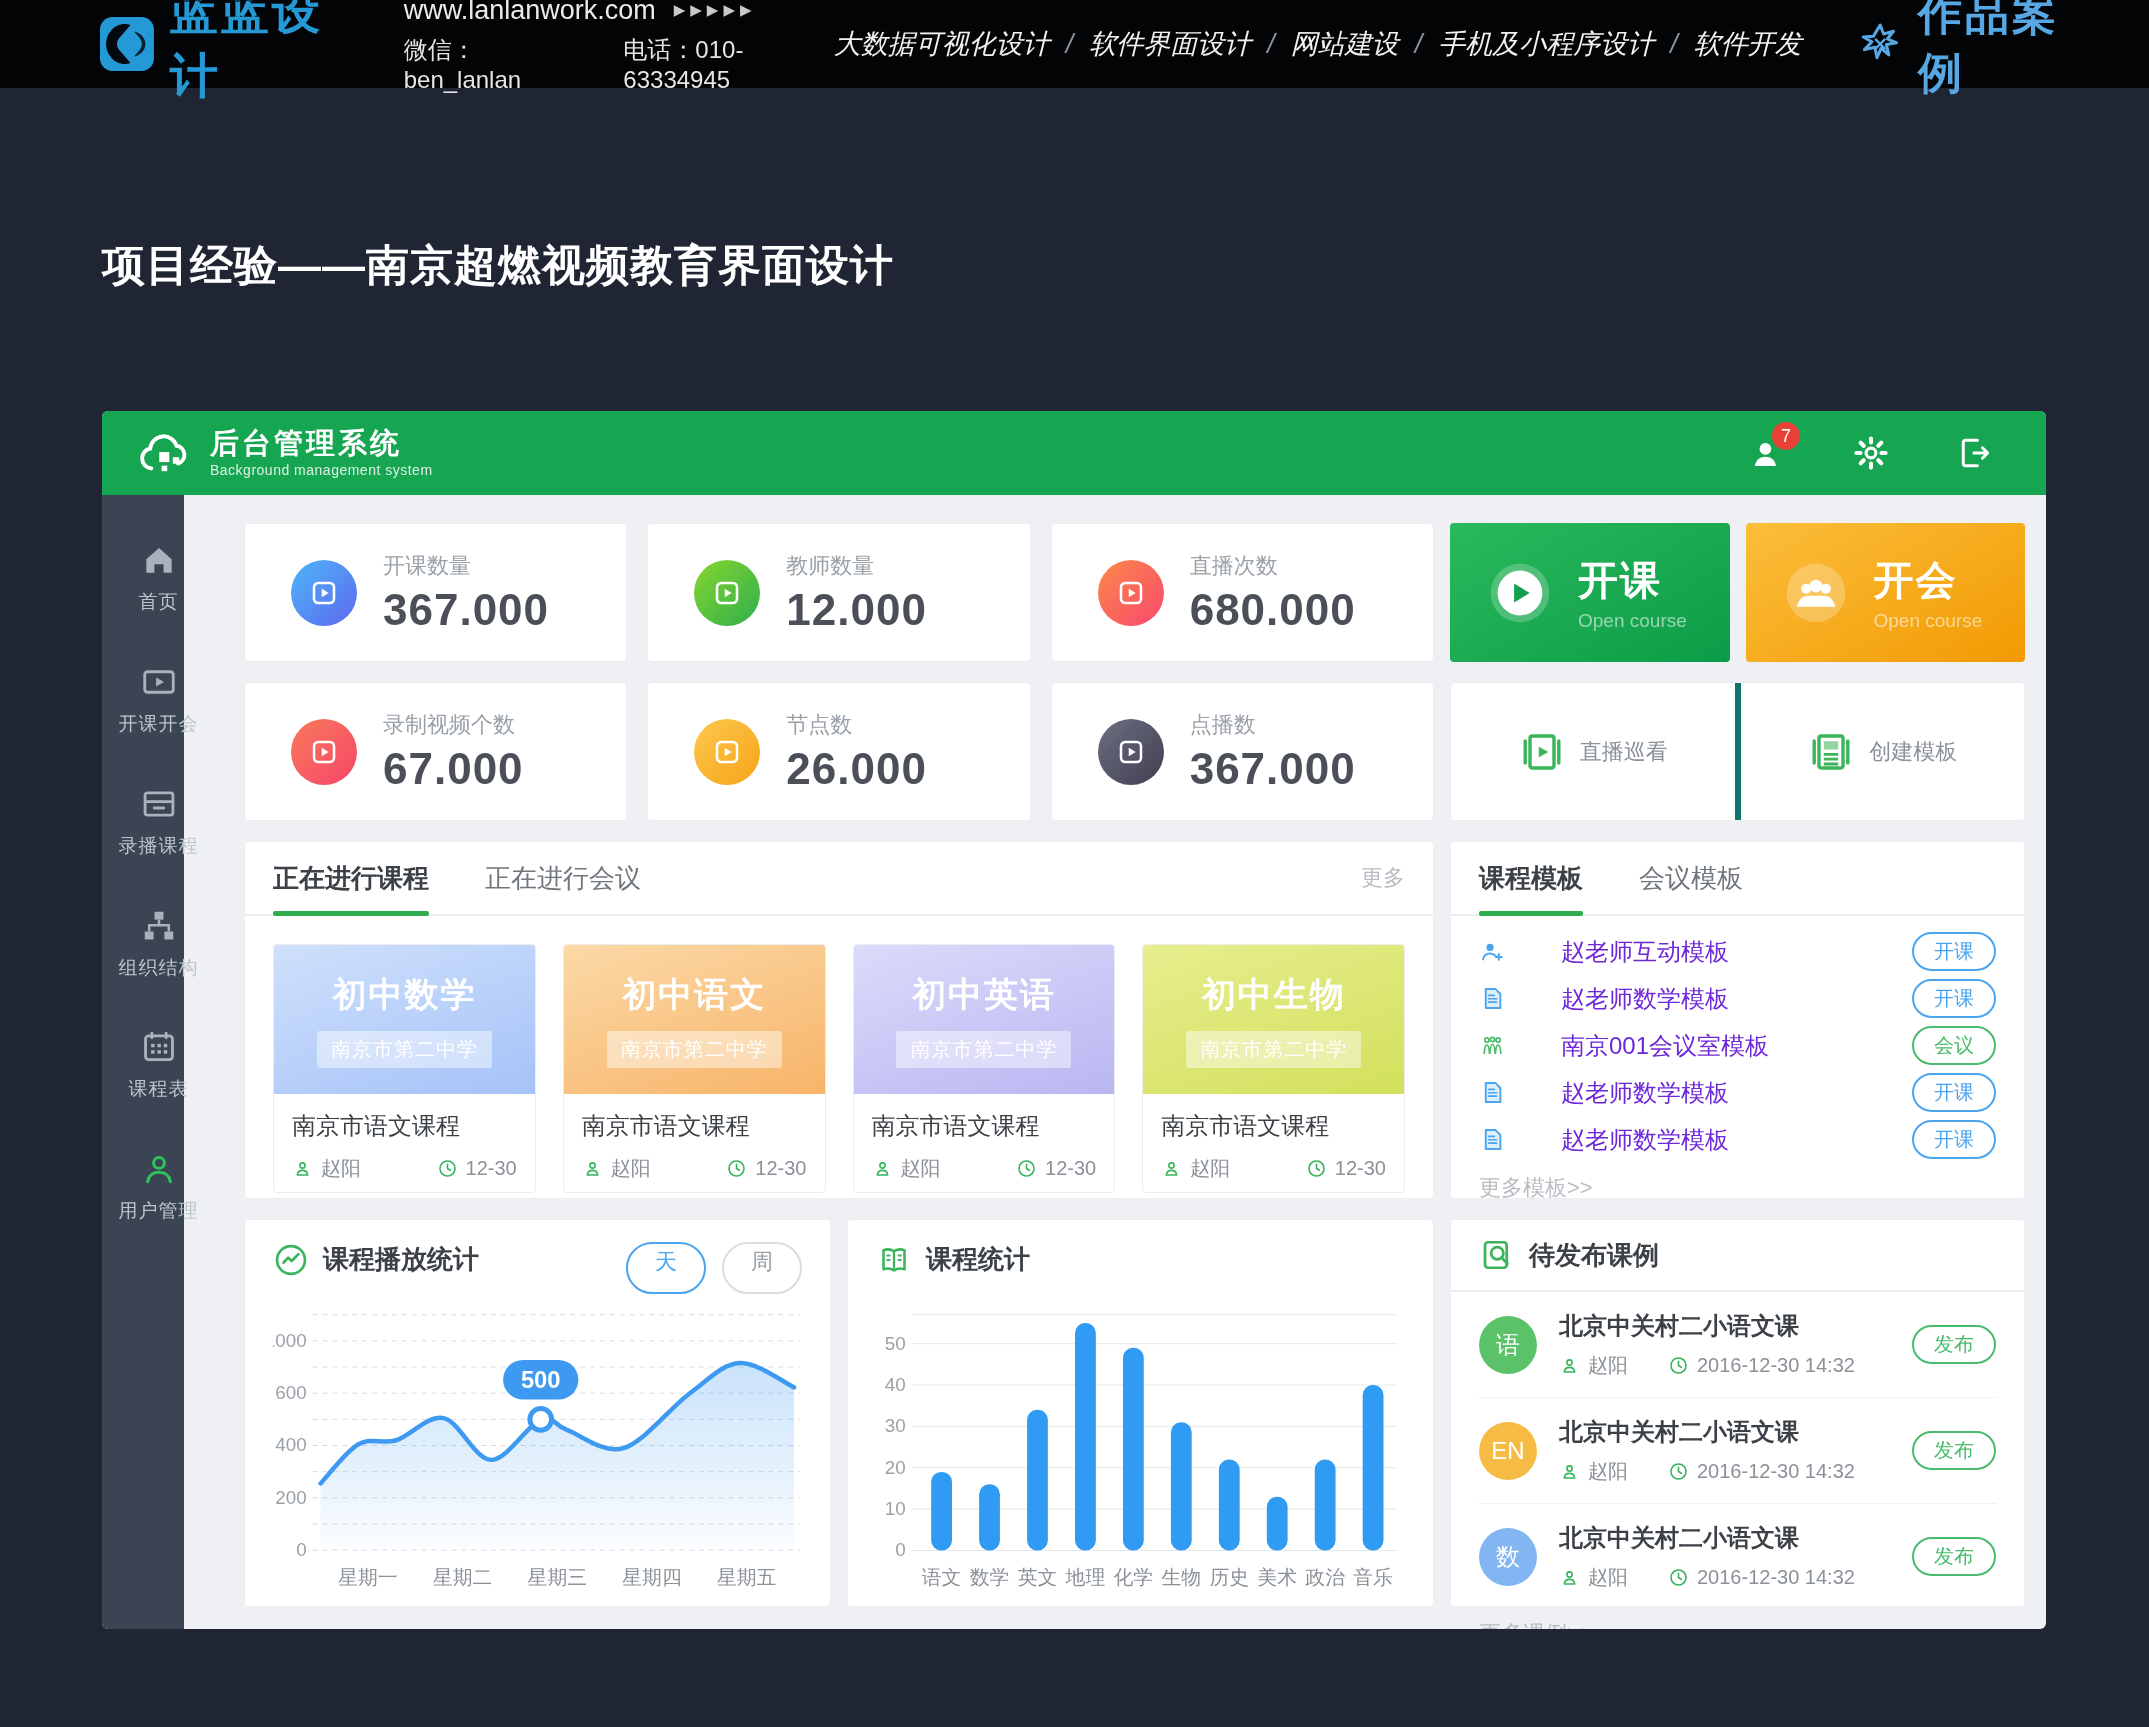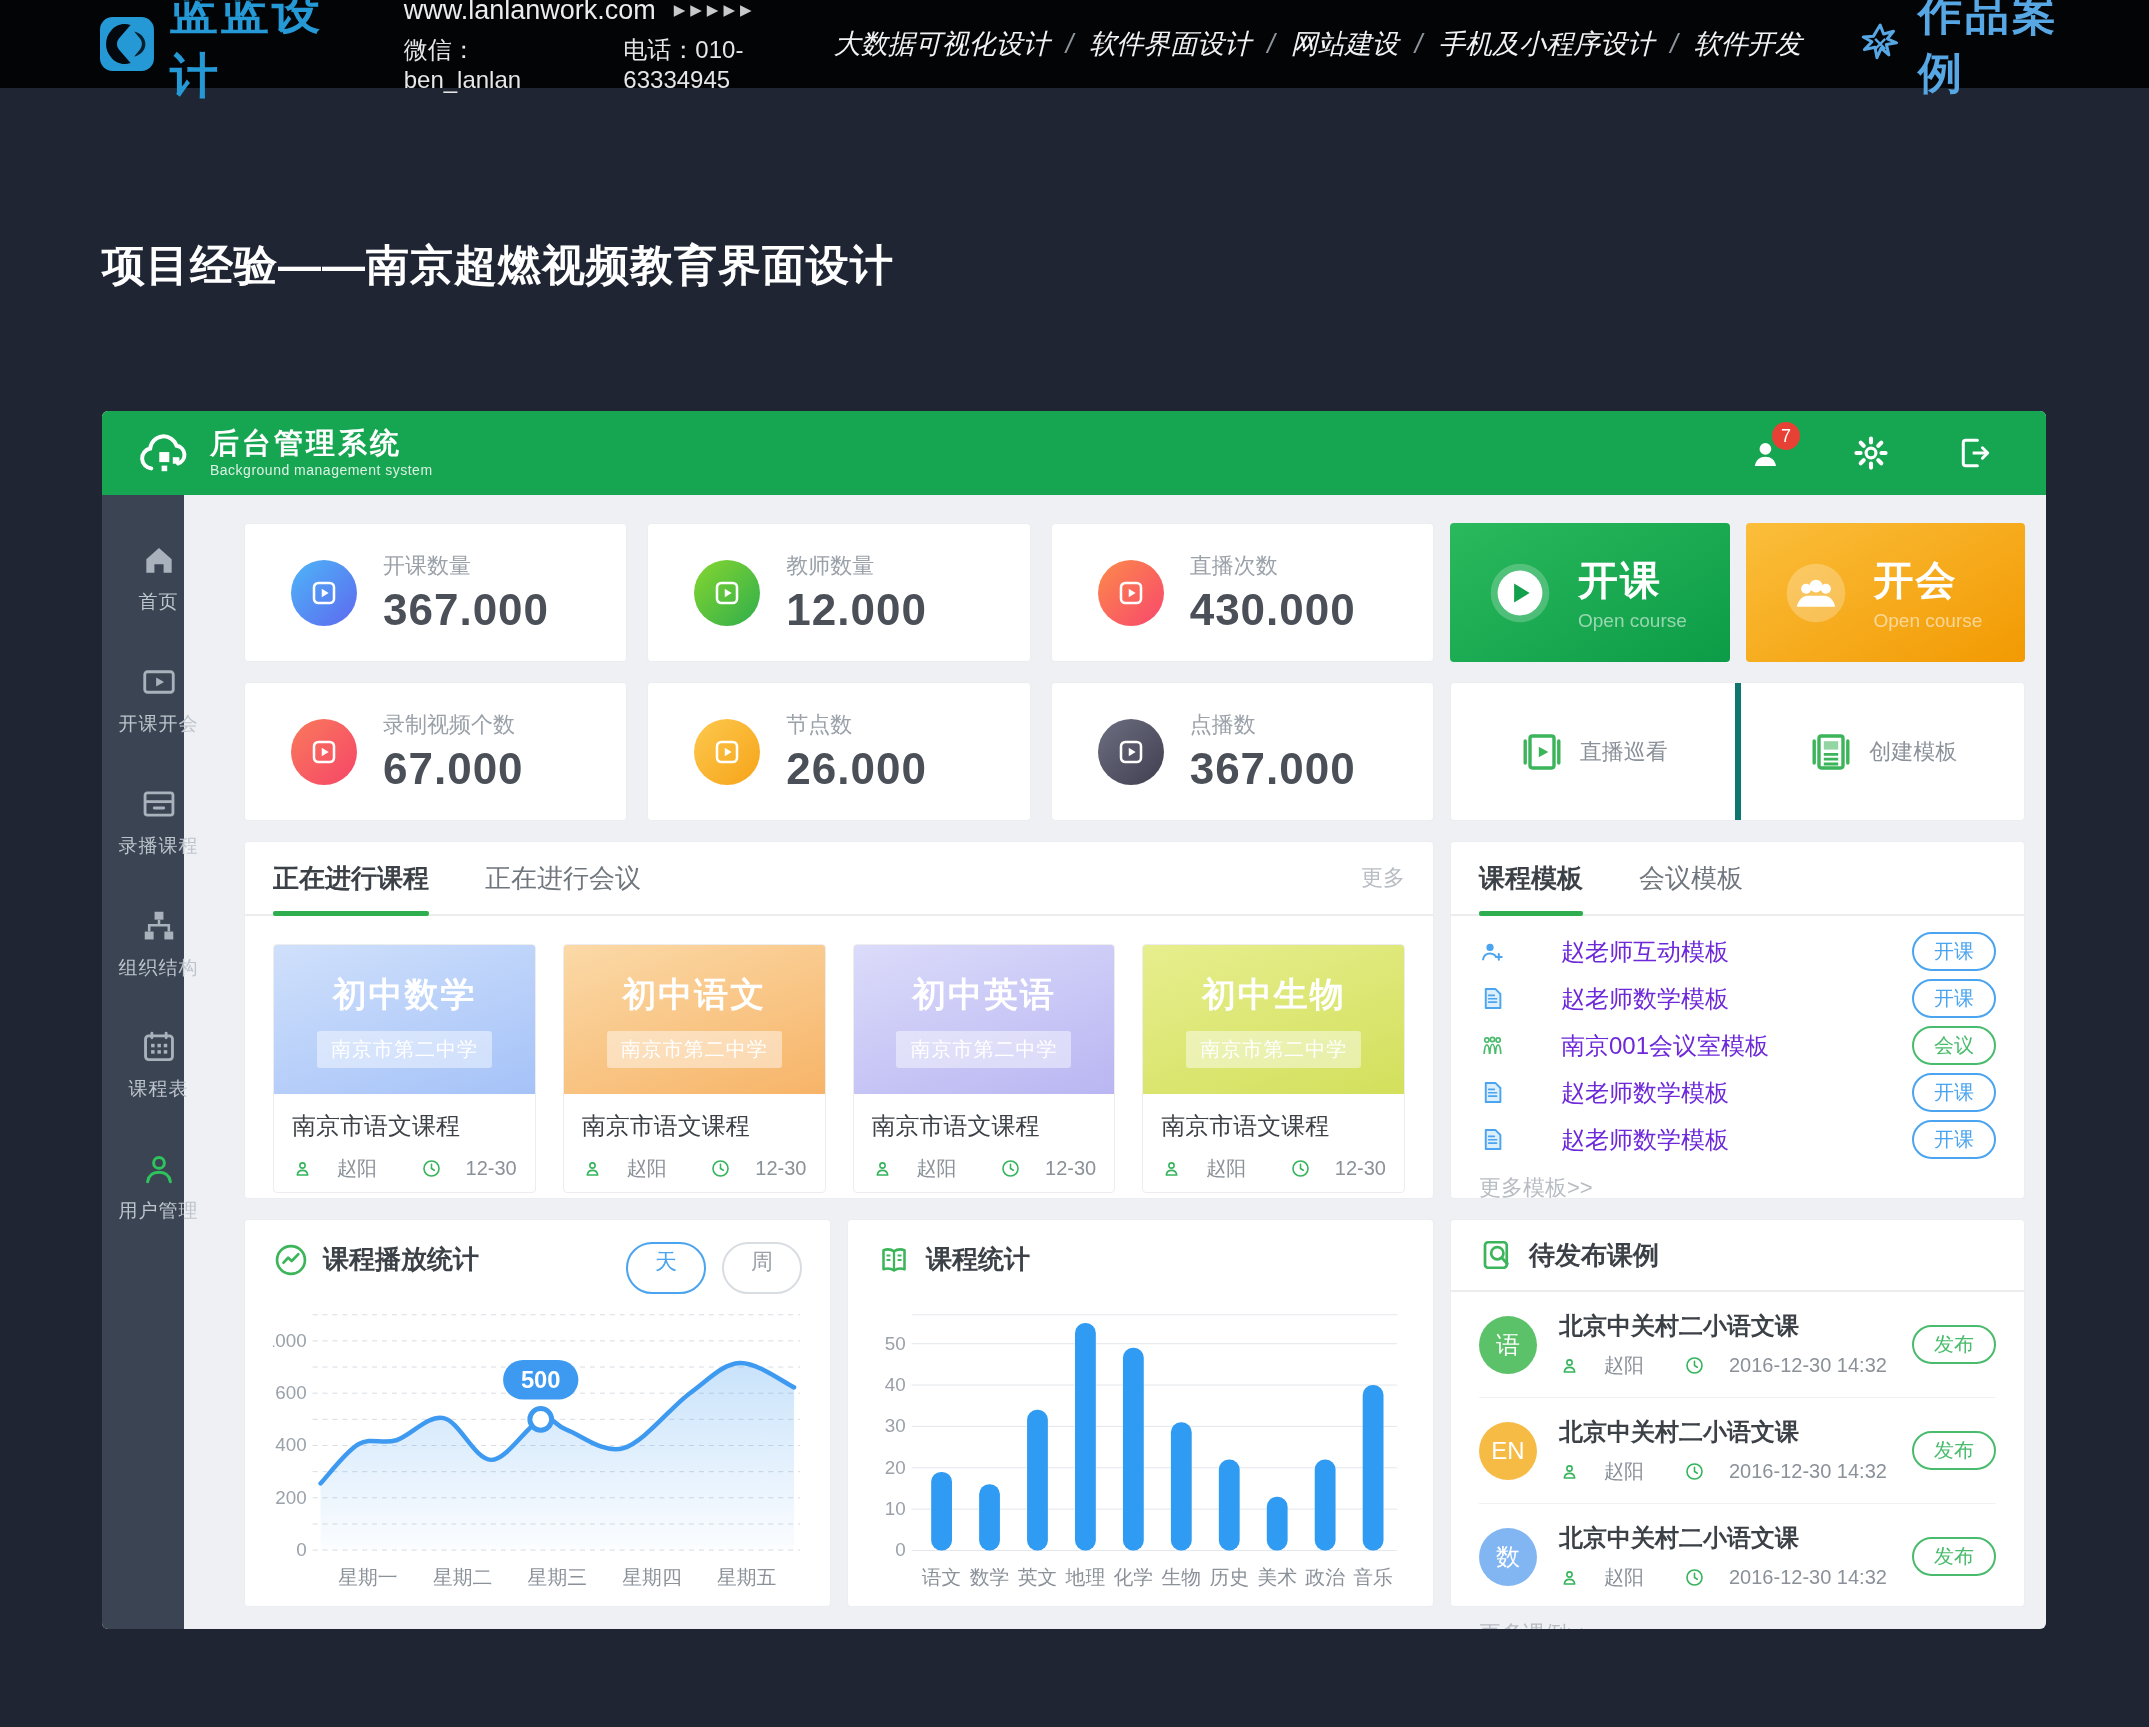--- a/index.html
+++ b/index.html
@@ -112,21 +112,21 @@
   .course-card{flex:1;border:1px solid #ededed;border-radius:4px;overflow:hidden;
     display:flex;flex-direction:column;cursor:pointer;background:#fff;}
   .course-top{height:149px;display:flex;flex-direction:column;align-items:center;
     justify-content:center;gap:13px;}
   .course-title{font-size:34px;font-weight:bold;color:#fff;letter-spacing:2px;}
   .course-badge{background:rgba(255,255,255,.45);color:#fff;font-size:20px;
     padding:5px 14px;border-radius:3px;letter-spacing:1px;}
   .course-info{padding:16px 18px 10px;}
   .course-name{font-size:24px;color:#3c4147;margin-bottom:13px;}
   .course-meta{display:flex;justify-content:space-between;align-items:center;}
-  .meta-item{display:flex;align-items:center;gap:24px;font-size:20px;color:#8b9199;justify-content:center;}
+  .meta-item{display:flex;align-items:center;gap:8px;font-size:20px;color:#8b9199;justify-content:center;}
   .meta-item .micon{width:21px;height:21px;color:#35b45c;display:inline-flex;}
   .meta-item .micon svg{width:100%;height:100%;}
 
   
   .template-list{padding:12px 28px 0;flex:1;}
   .template-row{display:flex;align-items:center;height:47px;cursor:pointer;}
   .template-row .ticon{width:27px;height:27px;display:inline-flex;margin-right:16px;}
   .template-row .ticon svg{width:100%;height:100%;}
   .ticon.blue{color:#4aa4ef;} .ticon.green{color:#49bb6c;}
   .template-label{font-size:24px;color:#6d28d9;margin-left:39px;}
@@ -349,21 +349,21 @@
         </div>
         <div class="card stat-card">
           <span class="stat-circle" style="background: linear-gradient(135deg, rgb(252, 138, 74), rgb(248, 71, 109));">
             <svg viewBox="0 0 24 24">
               <rect x="4.5" y="4.5" width="15" height="15" rx="3.2" fill="none" stroke="#fff" stroke-width="1.9"></rect>
               <path d="M10.3 8.8l5.2 3.2-5.2 3.2z" fill="#fff"></path>
             </svg>
           </span>
           <div>
             <div class="stat-label">直播次数</div>
-            <div class="stat-value">430.000</div>
+            <div class="stat-value">680.000</div>
           </div>
         </div>
       </div>
     <div class="cta-row" id="cta-row">
         <div class="cta-btn" style="background: linear-gradient(150deg, rgb(42, 185, 92), rgb(12, 156, 71));">
           <span class="cta-icon">
             <svg viewBox="0 0 24 24">
               <circle cx="12" cy="12" r="11" fill="rgba(255,255,255,.22)"></circle>
               <circle cx="12" cy="12" r="8.4" fill="#fff"></circle>
               <path d="M9.8 8.4l5.8 3.6-5.8 3.6z" fill="#12a04c"></path>

